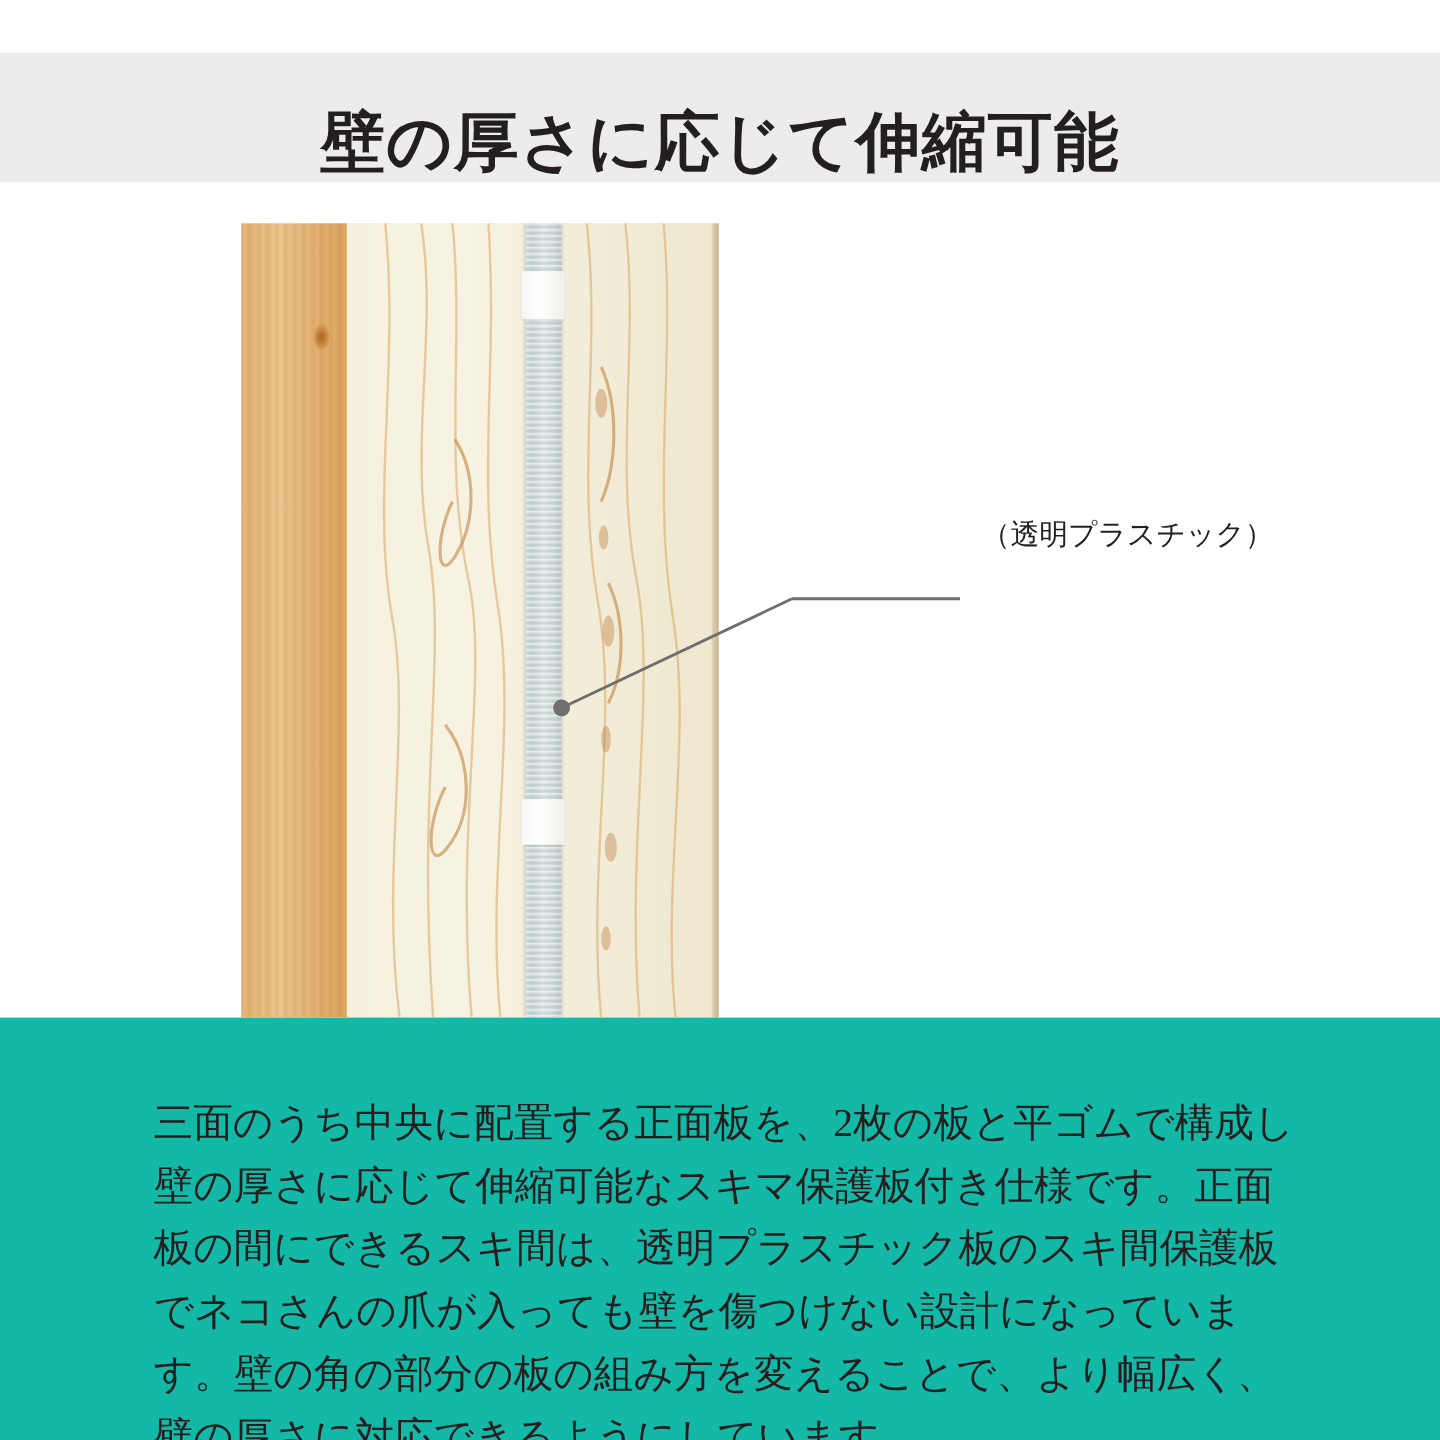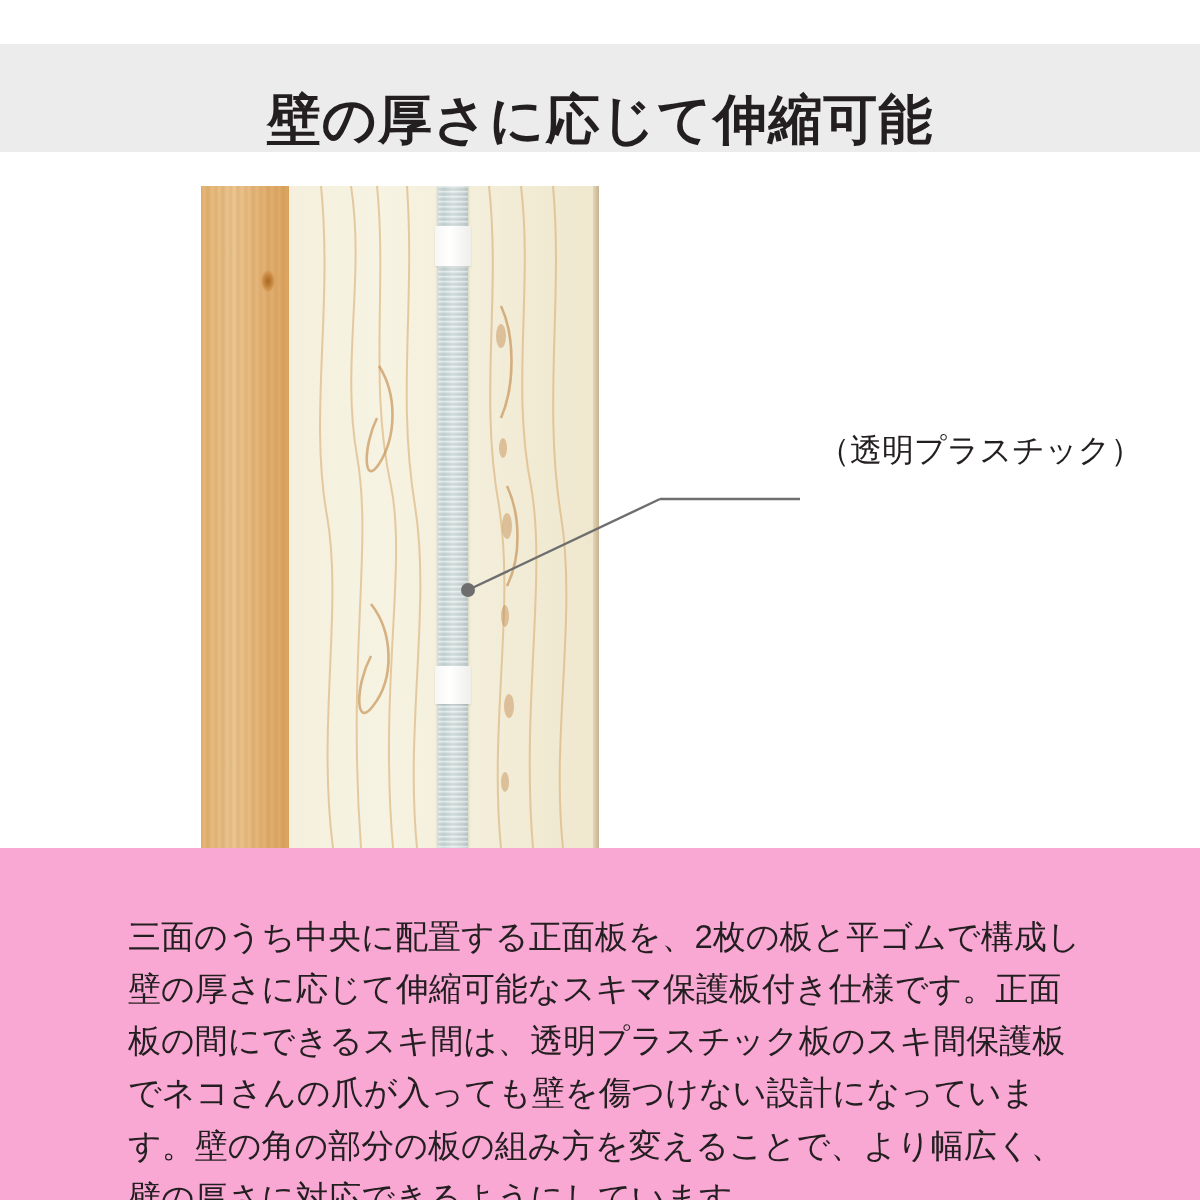--- a/index.html
+++ b/index.html
@@ -168,35 +168,36 @@
     width: 320px;
     text-align: left;
   }
   .callout-title {
     font-size: 33px;
     color: #231f20;
     line-height: 1.2;
     white-space: nowrap;
   }
   .callout-sub {
-    font-size: 32px;
+    font-size: 24px;
     color: #231f20;
     line-height: 1.3;
     margin-top: 6px;
     white-space: nowrap;
   }
 
   
   .desc-panel {
     position: absolute;
     left: 0;
     top: 848px;
     width: 1200px;
     height: 352px;
-    background: #f9a8d4;
+    background: #14b8a6;
+    font-family: Liberation Serif, serif;
   }
   .desc-body {
     position: absolute;
     left: 128px;
     top: 30px;
     width: 960px;
     font-size: 33px;
     line-height: 1.58;
     color: #231f20;
     letter-spacing: 0px;

